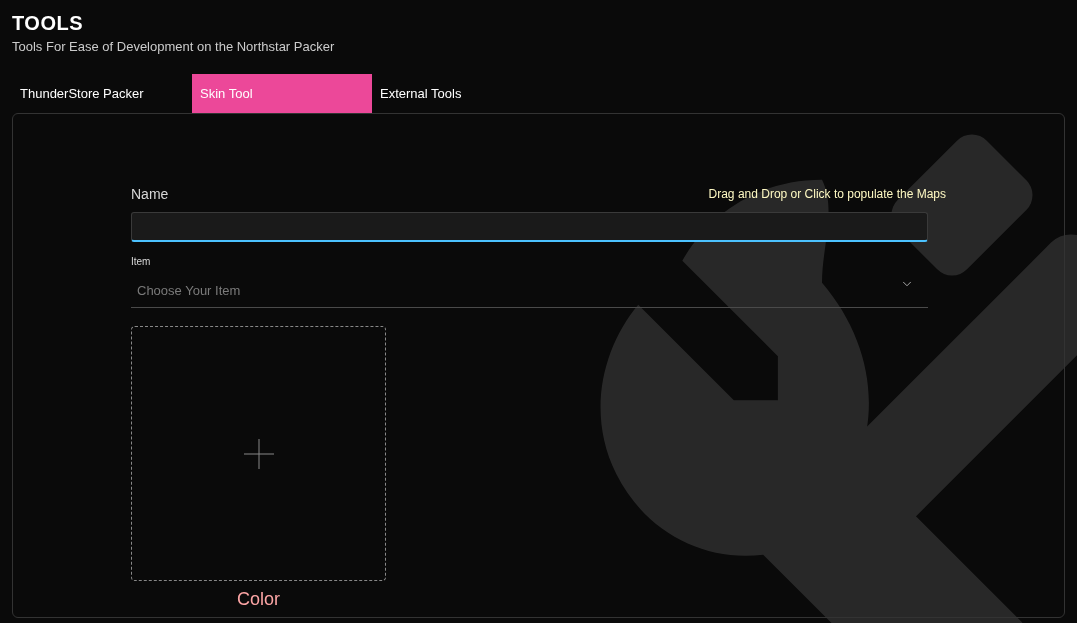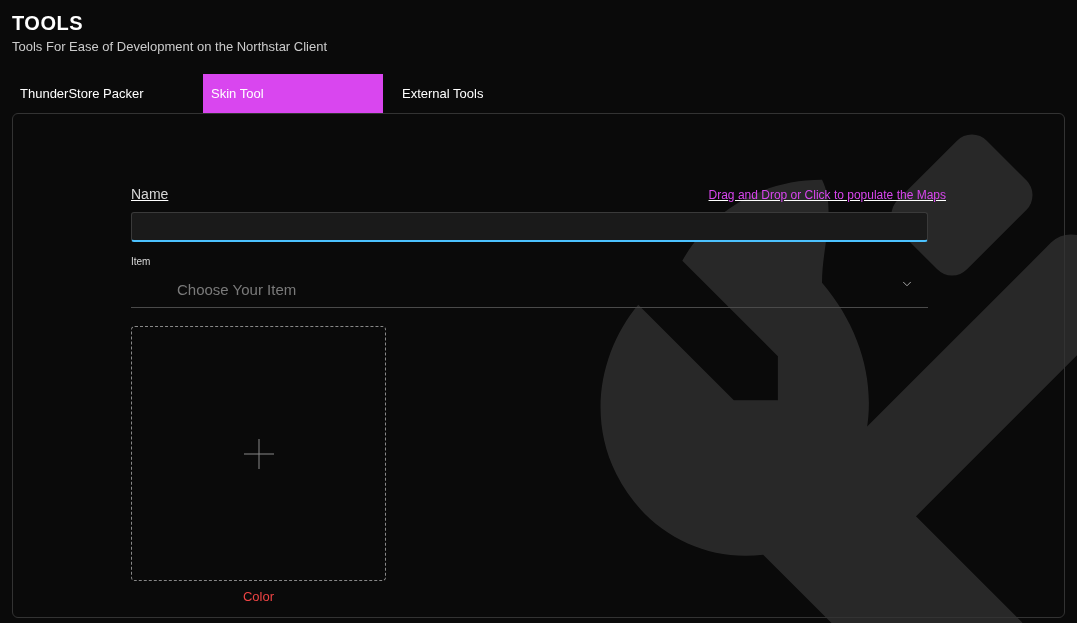--- a/index.html
+++ b/index.html
@@ -37,61 +37,60 @@
       letter-spacing: 0.5px;
       margin-bottom: 4px;
     }
     .page-subtitle {
       font-size: 13px;
       color: #cccccc;
       margin-bottom: 20px;
     }
     .tabs {
       display: flex;
-      gap: 11px;
+      gap: 0;
       position: relative;
       z-index: 1;
     }
     .tab {
       width: 180px;
       padding: 12px 8px;
       font-size: 13px;
       cursor: pointer;
       background: transparent;
       color: #ffffff;
       border: none;
       text-align: left;
     }
     .tab.active {
-      background: #d946ef;
+      background: #ec4899;
     }
     .tab-content {
       border: 1px solid #333333;
       border-radius: 6px;
       padding: 72px 118px 18px 118px;
       height: 505px;
       overflow: hidden;
       position: relative;
       z-index: 1;
     }
     .form-row {
       display: flex;
       justify-content: space-between;
-      align-items: flex-end;
+      align-items: center;
       margin-bottom: 4px;
-      text-decoration: underline;
     }
     .form-label {
       font-size: 14px;
       color: #d8d8d8;
       margin-bottom: 6px;
     }
     .hint-text {
       font-size: 12px;
-      color: #d946ef;
+      color: #fef9c3;
       margin-bottom: 6px;
     }
     .text-input {
       width: 797px;
       height: 30px;
       background: #1a1a1a;
       border: 1px solid #3a3a3a;
       border-bottom: 2px solid #4cc2ff;
       border-radius: 3px;
       color: #ffffff;
@@ -106,23 +105,22 @@
       margin-bottom: 8px;
     }
     .select-wrap {
       width: 797px;
       position: relative;
       border-bottom: 1px solid #4a4a4a;
       padding: 6px 6px 8px 6px;
       cursor: pointer;
     }
     .select-placeholder {
-      font-size: 15px;
+      font-size: 13px;
       color: #7a7a7a;
-      margin-left: 40px;
     }
     .chevron {
       position: absolute;
       right: 14px;
       top: 2px;
       width: 14px;
       height: 14px;
     }
     .boxes-row {
       display: flex;
@@ -162,39 +160,39 @@
       transform: translateX(-50%);
     }
     .plus::after {
       top: 50%;
       left: 0;
       height: 1px;
       width: 100%;
       transform: translateY(-50%);
     }
     .drop-label {
-      font-size: 13px;
-      color: #ef4444;
+      font-size: 18px;
+      color: #fca5a5;
       margin-top: 8px;
     }
   </style>
 </head>
 <body>
 
 <svg class="bg-icon" viewBox="0 0 100 100">
   <g fill="#ffffff">
     <path d="M 40 8 C 32 8 25 12 21 19 L 34 32 L 34 38 L 28 38 L 15 25 C 10 31 8 40 12 48 C 16 56 24 60 32 59 L 54 81 C 56 83 60 83 62 81 L 67 76 C 69 74 69 70 67 68 L 45 46 C 48 38 46 29 40 22 C 40 17 42 12 40 8 Z" transform="translate(3 3) scale(1.05)"></path>
     <rect x="58" y="14" width="14" height="58" rx="4" transform="rotate(45 65 43)"></rect>
     <rect x="58" y="6" width="14" height="18" rx="3" transform="rotate(45 65 15)"></rect>
   </g>
 </svg>
 
 <div class="container">
   <div class="page-title">TOOLS</div>
-  <div class="page-subtitle">Tools For Ease of Development on the Northstar Client</div>
+  <div class="page-subtitle">Tools For Ease of Development on the Northstar Packer</div>
 
   <div class="tabs">
     <button class="tab">ThunderStore Packer</button>
     <button class="tab active">Skin Tool</button>
     <button class="tab">External Tools</button>
   </div>
 
   <div class="tab-content">
 
     <div class="form-row">

